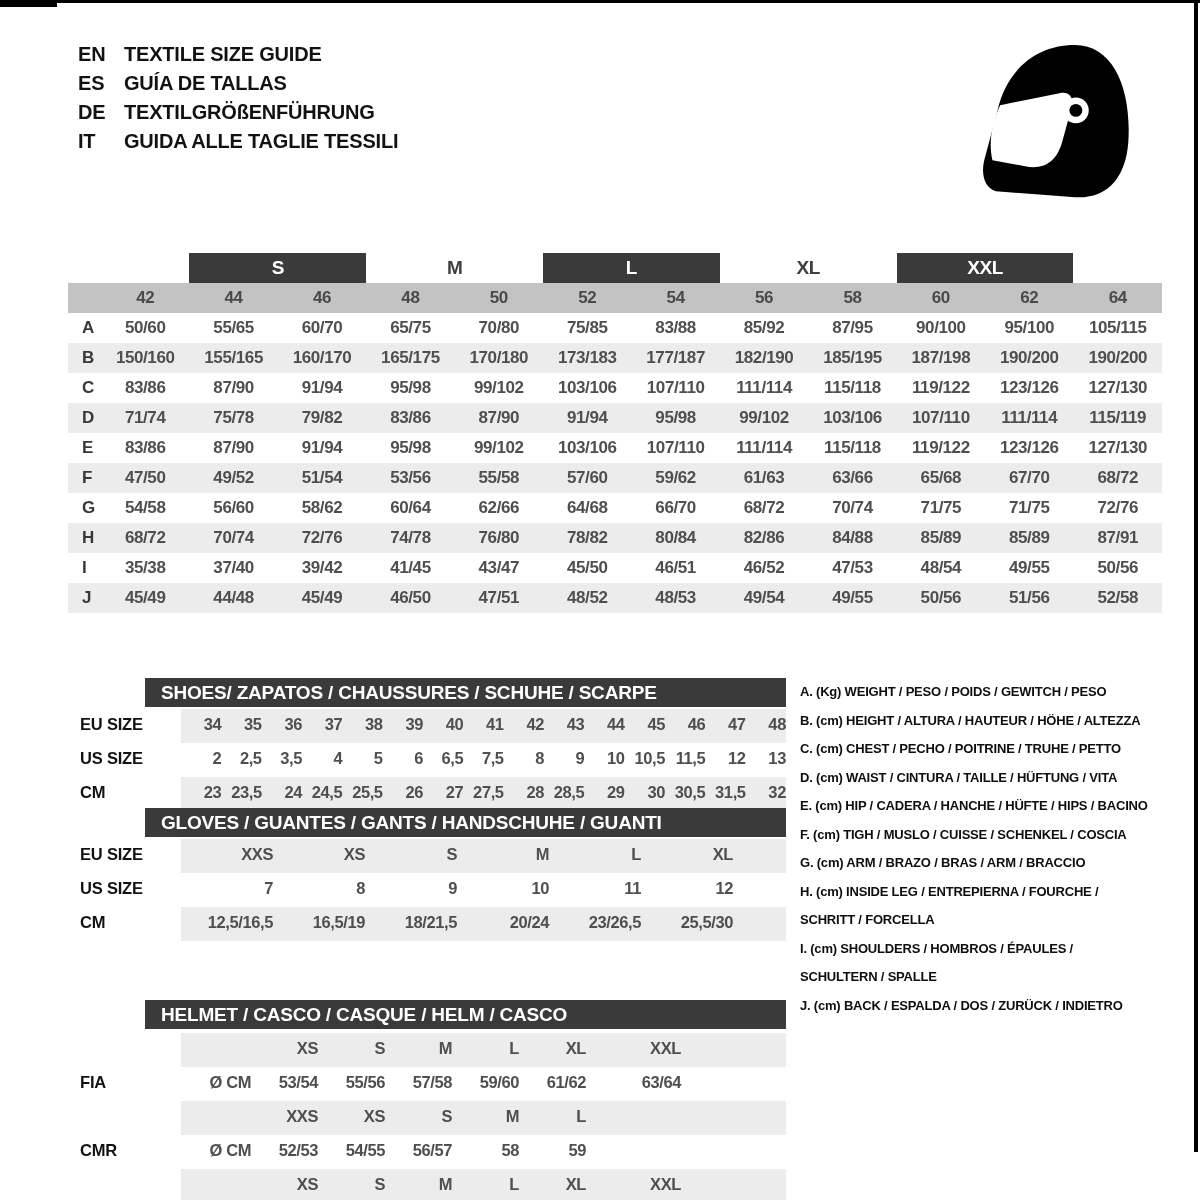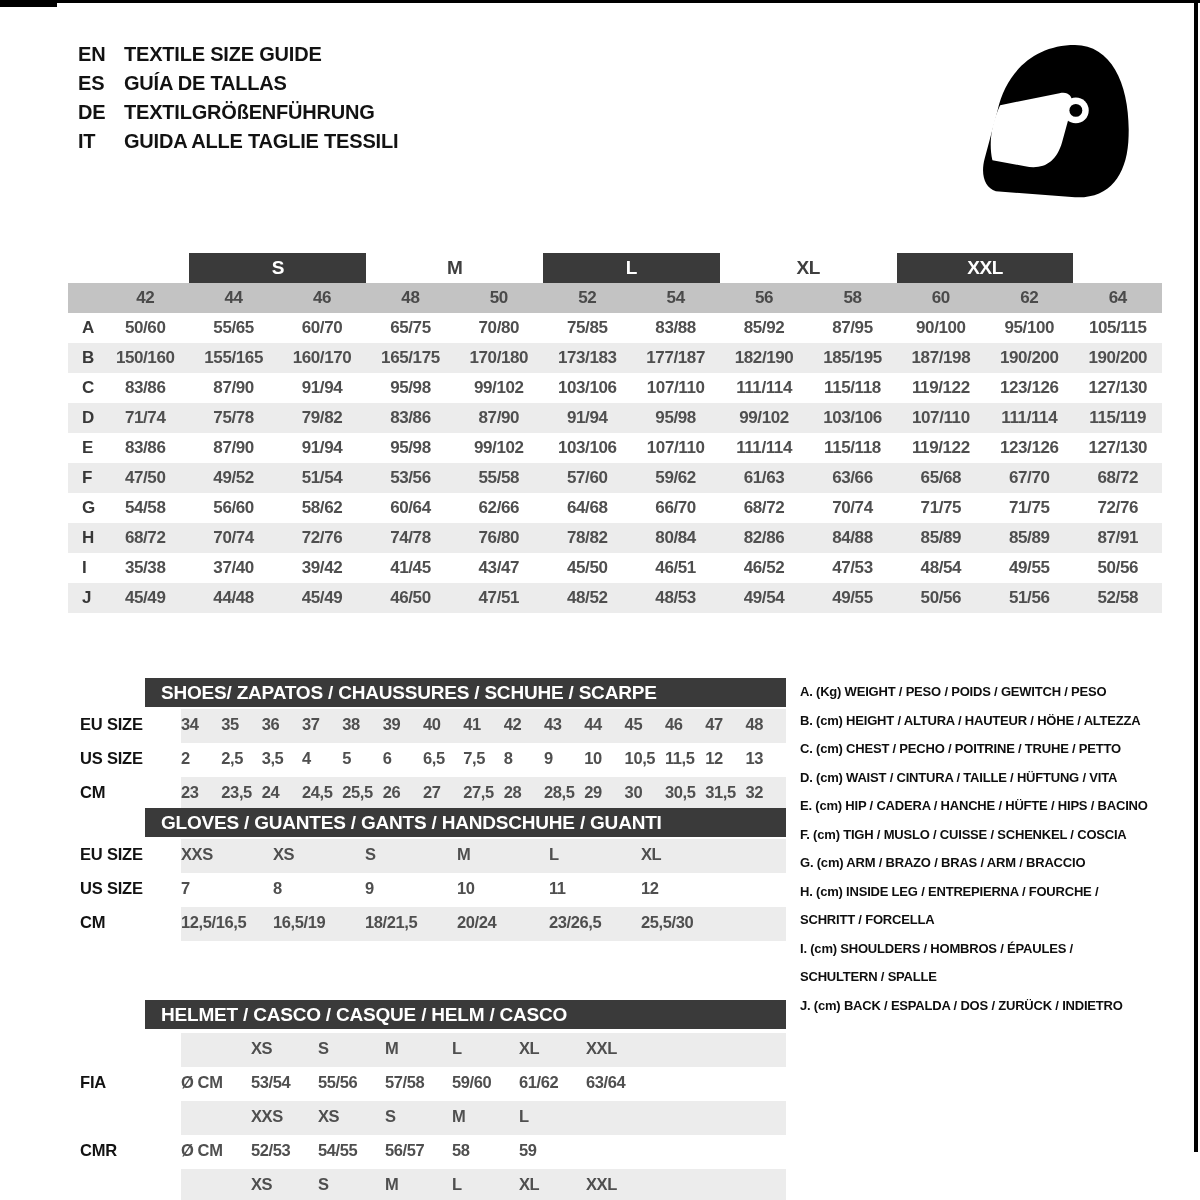--- a/index.html
+++ b/index.html
@@ -34,21 +34,21 @@
   .main-table tbody tr.stripe td{background:var(--stripe)}
   .main-table td.rowlabel{text-align:left;padding-left:14px;color:#383838}
 
   .sub-block{position:absolute;left:80px;width:706px}
   .sub-title{margin-left:65px;height:29px;background:var(--dark);color:#fff;
     font-size:19px;line-height:29px;padding-left:16px;letter-spacing:-0.2px}
   .sub-gap{height:2px}
   .helmet-block .sub-gap{height:4px}
   .sub-row{display:flex;height:34px;line-height:30px}
   .sub-label{width:101px;font-size:16.5px;color:var(--ink);letter-spacing:-0.2px}
-  .sub-vals{width:605px;display:flex;text-align:left;font-size:16.5px;letter-spacing:-0.4px}
+  .sub-vals{width:605px;display:flex;text-align:right;font-size:16.5px;letter-spacing:-0.4px}
   .sub-vals.stripe{background:var(--stripe)}
   .shoes-vals span{flex:1}
   .gloves-vals span{flex:0 0 92px}
   .helm span{flex:0 0 67px}
   .helm span:first-child{flex:0 0 70px}
   .helm span.last{flex:0 0 95px}
   .sub-vals .filler{flex:1 1 auto}
 
   .legend{position:absolute;left:800px;top:678px;width:400px;
     font-size:13px;line-height:28.5px;color:#0e0e0e;letter-spacing:-0.2px}

